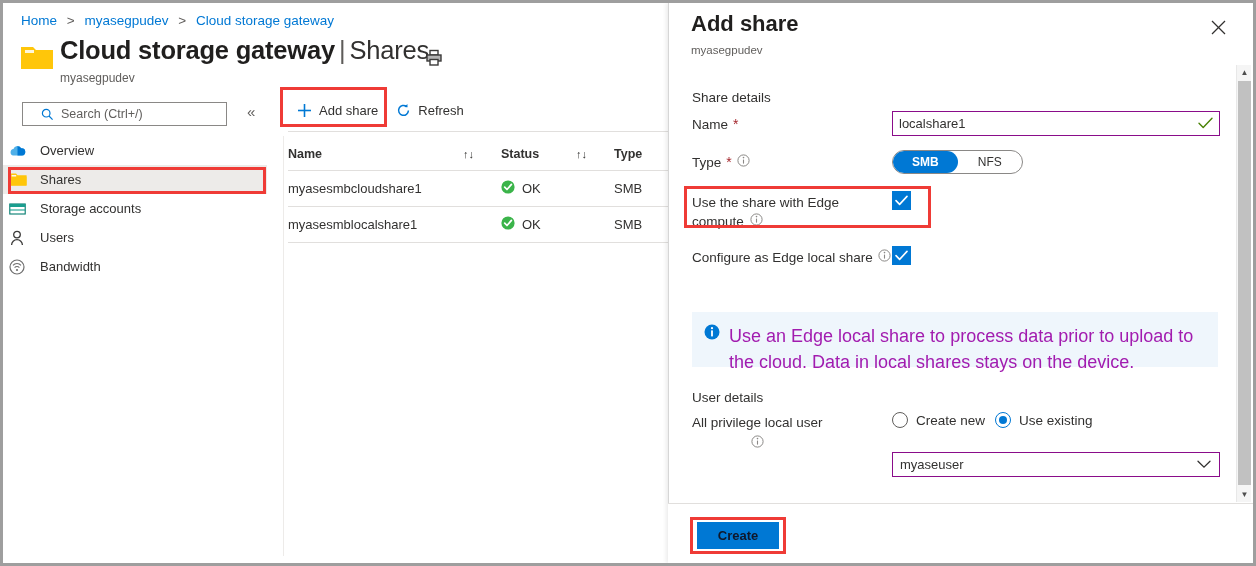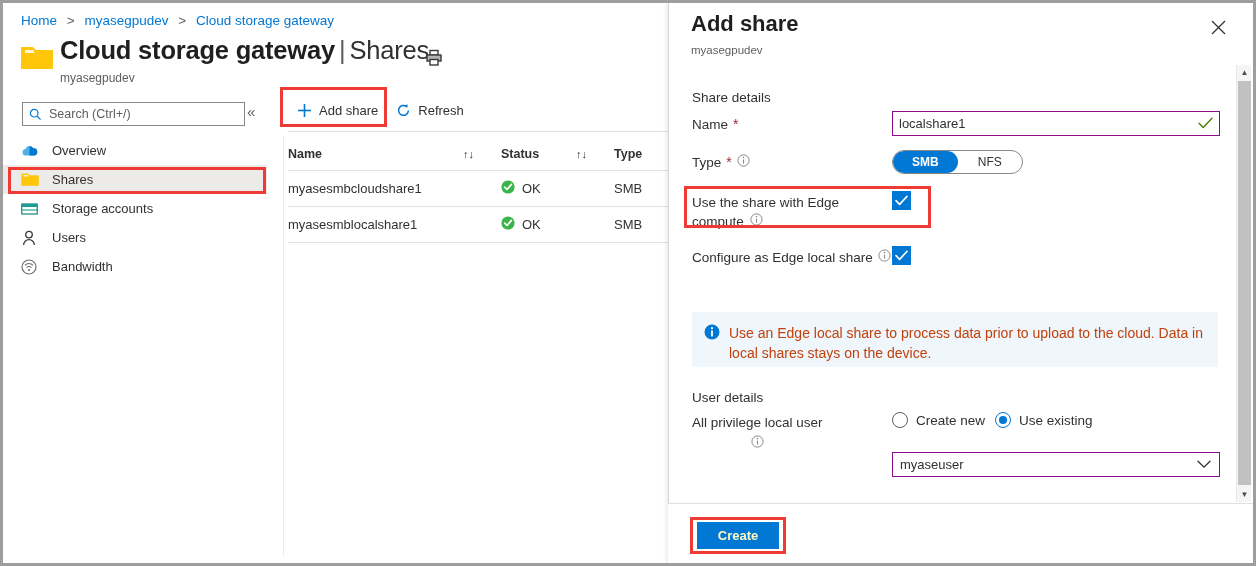--- a/index.html
+++ b/index.html
@@ -52,40 +52,40 @@
   }
   #print-button {
     position: absolute; left: 418px; top: 42px;
     width: 26px; height: 26px; cursor: pointer;
     display: flex; align-items: center; justify-content: center;
   }
 
   
   #search-box {
     position: absolute; left: 19px; top: 99px;
-    width: 223px; height: 24px;
+    width: 205px; height: 24px;
     border: 1px solid #8a8886; background: #fff;
-    display: flex; align-items: center; padding-left: 6px;
+    display: flex; align-items: center; padding-left: 18px;
   }
   #search-box .mag { margin-right: 5px; display:flex; }
   #search-input {
     border: none; outline: none; font-family: "Liberation Sans", sans-serif;
     font-size: 12.5px; color: #323130; width: 175px; background: transparent;
   }
   #search-input::placeholder { color: #605e5c; }
   #collapse-chevron {
     position: absolute; left: 244px; top: 101px;
     font-size: 15px; color: #605e5c; cursor: pointer; line-height: 1;
   }
 
   
   #sidebar-nav { position: absolute; left: 0; top: 133px; width: 264px; }
   .nav-item {
     display: flex; align-items: center; height: 29px;
-    padding-left: 18px; cursor: pointer; font-size: 13px; color: #323130;
+    padding-left: 6px; cursor: pointer; font-size: 13px; color: #323130;
   }
   .nav-item.selected { background: #edebe9; }
   .nav-item .nav-icon {
     width: 20px; height: 18px; margin-right: 11px;
     display: flex; align-items: center; justify-content: flex-start;
   }
 
   
   #left-divider {
     position: absolute; left: 280px; top: 133px;
@@ -199,21 +199,21 @@
 
   
   #info-banner {
     position: absolute; left: 689px; top: 309px;
     width: 526px; height: 55px;
     background: #eff6fc;
     display: flex; align-items: flex-start;
     padding: 11px 14px 0 12px;
   }
   #info-banner .ico { margin-right: 9px; margin-top: 1px; flex-shrink: 0; }
-  #info-banner .txt { font-size: 14px; color: #c2410c; line-height: 1.45; }
+  #info-banner .txt { font-size: 18px; color: #a21caf; line-height: 1.45; }
 
   
   .radio {
     position: absolute; display: flex; align-items: center;
     cursor: pointer; font-size: 13.5px; color: #323130;
   }
   .radio .circ {
     width: 16px; height: 16px; border-radius: 50%;
     border: 1px solid #605e5c; margin-right: 8px;
     display: flex; align-items: center; justify-content: center;
@@ -254,21 +254,21 @@
   
   #blade-footer {
     position: absolute; left: 665px; top: 500px;
     width: 585px; height: 60px;
     border-top: 1px solid #e1dfdd;
     background: #ffffff;
   }
   #create-button {
     position: absolute; left: 694px; top: 519px;
     width: 82px; height: 27px;
-    background: #0078d4; color: #fef9c3; border: none;
+    background: #0078d4; color: #0f172a; border: none;
     font-size: 13px; font-weight: 600; cursor: pointer;
     font-family: "Liberation Sans", sans-serif;
   }
 
   
   .redbox {
     position: absolute; border: 3px solid #ef3b36;
     pointer-events: none; z-index: 50;
   }
 </style>

